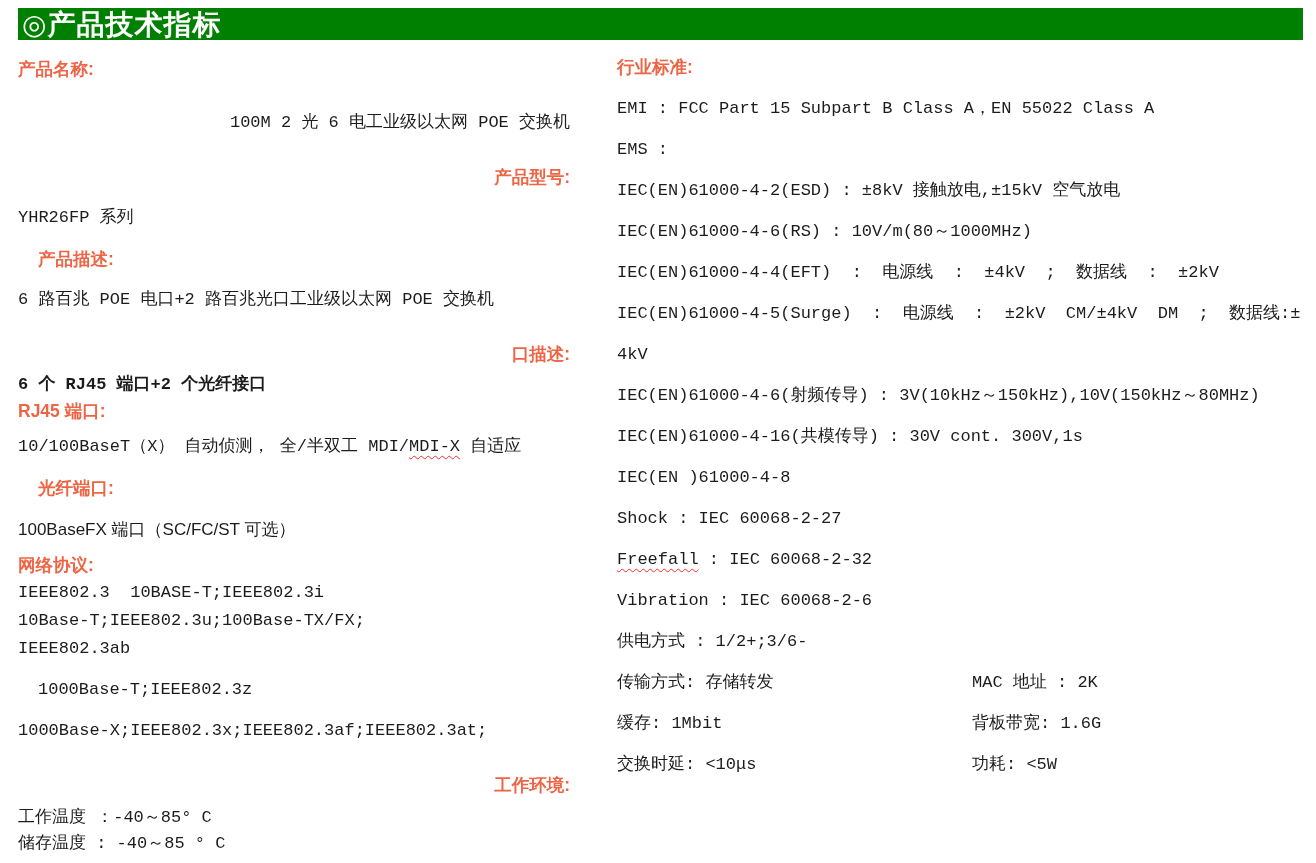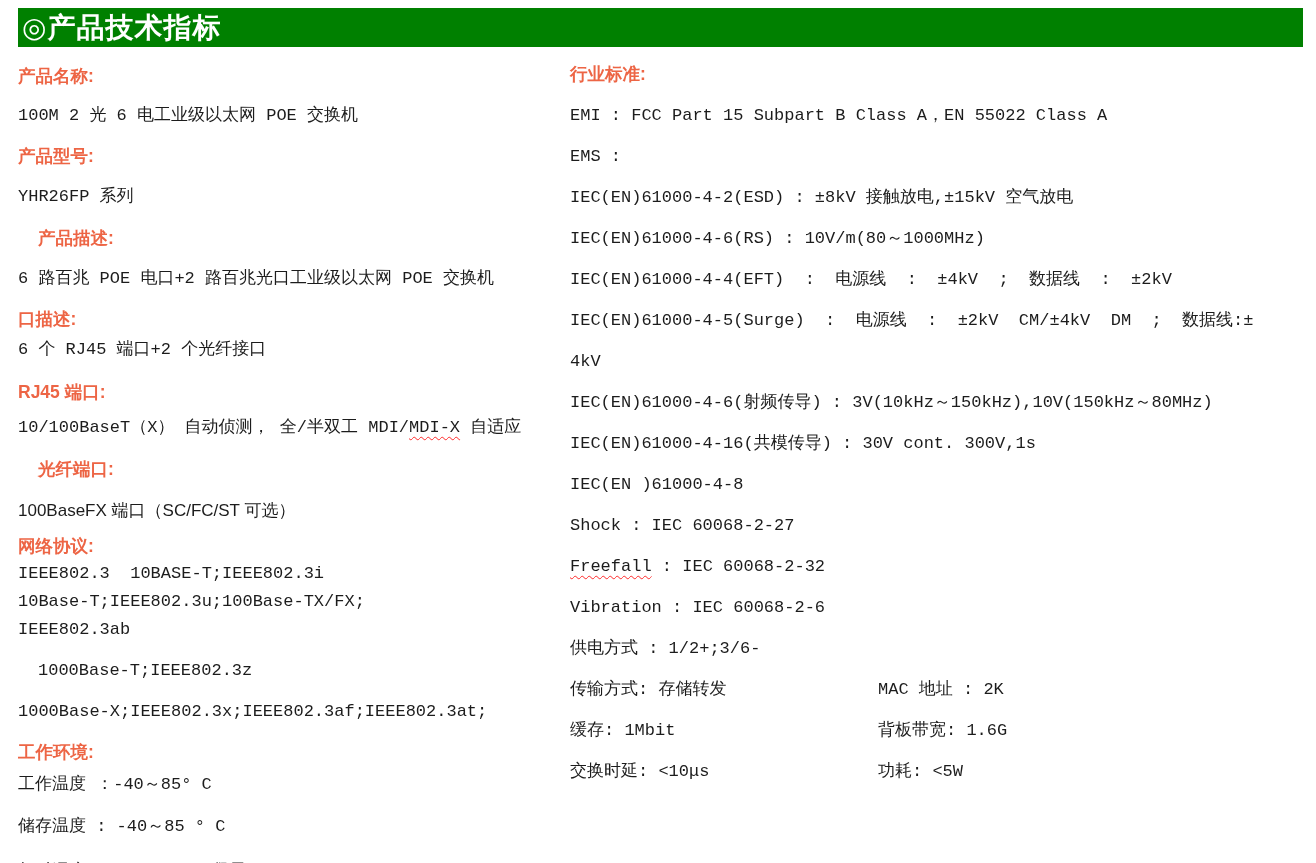--- a/index.html
+++ b/index.html
@@ -5,21 +5,21 @@
   html, body { margin: 0; padding: 0; background: #ffffff; }
   body {
     width: 1316px; height: 863px; overflow: hidden;
     font-family: "Liberation Mono", "DejaVu Sans Mono", monospace;
     color: #1c1c1c;
     -webkit-font-smoothing: antialiased;
   }
   .banner {
     background: #008000;
     margin: 8px 13px 0 18px;
-    height: 39px;
+    height: 32px;
     display: flex; align-items: center;
   }
   .banner-title {
     color: #ffffff;
     font-family: "Liberation Sans", "DejaVu Sans", sans-serif;
     font-weight: bold;
     font-size: 28px;
     line-height: 39px;
     padding-left: 4px;
     letter-spacing: 1px;
@@ -33,42 +33,42 @@
   .h {
     color: #ED6545;
     font-weight: bold;
     font-size: 17.5px;
     font-family: "Liberation Sans", "DejaVu Sans", sans-serif;
     white-space: pre-wrap;
   }
   
   .b { font-size: 17px; white-space: pre-wrap; }
   .col-left .h, .col-left .b { line-height: 26px; }
-  .col-right .h, .col-right .b { line-height: 41px; }
+  .col-right .h, .col-right .b { line-height: 41px; margin-left: 47px; }
   .sans { font-family: "Liberation Sans", "DejaVu Sans", sans-serif; }
   
   .sq {
     text-decoration: underline;
     text-decoration-style: wavy;
     text-decoration-color: #ff2a2a;
     text-decoration-thickness: 1px;
     text-underline-offset: 4px;
   }
   
   .attr-row { display: flex; }
   .attr-row .fa { width: 308px; flex: none; }
   
-  .mt0  { margin-top: 16px; }
+  .mt0  { margin-top: 0; }
   .mt2  { margin-top: 2px; }
-  .mt5  { margin-top: 5px; }
+  .mt5  { margin-top: 5px; font-weight: bold; }
   .mt7  { margin-top: 7px; }
   .mt8  { margin-top: 19px; }
   .mt9  { margin-top: 9px; }
   .mt10 { margin-top: 10px; }
-  .mt14 { margin-top: 14px; }
+  .mt14 { margin-top: 28px; text-align: right; }
   .mt15 { margin-top: 15px; margin-left: 20px; }
   .mt16 { margin-top: 16px; }
   .mt17 { margin-top: 15px; }
 </style>
 </head>
 <body>
 
 <div class="banner">
   <span class="banner-title">◎产品技术指标</span>
 </div>

